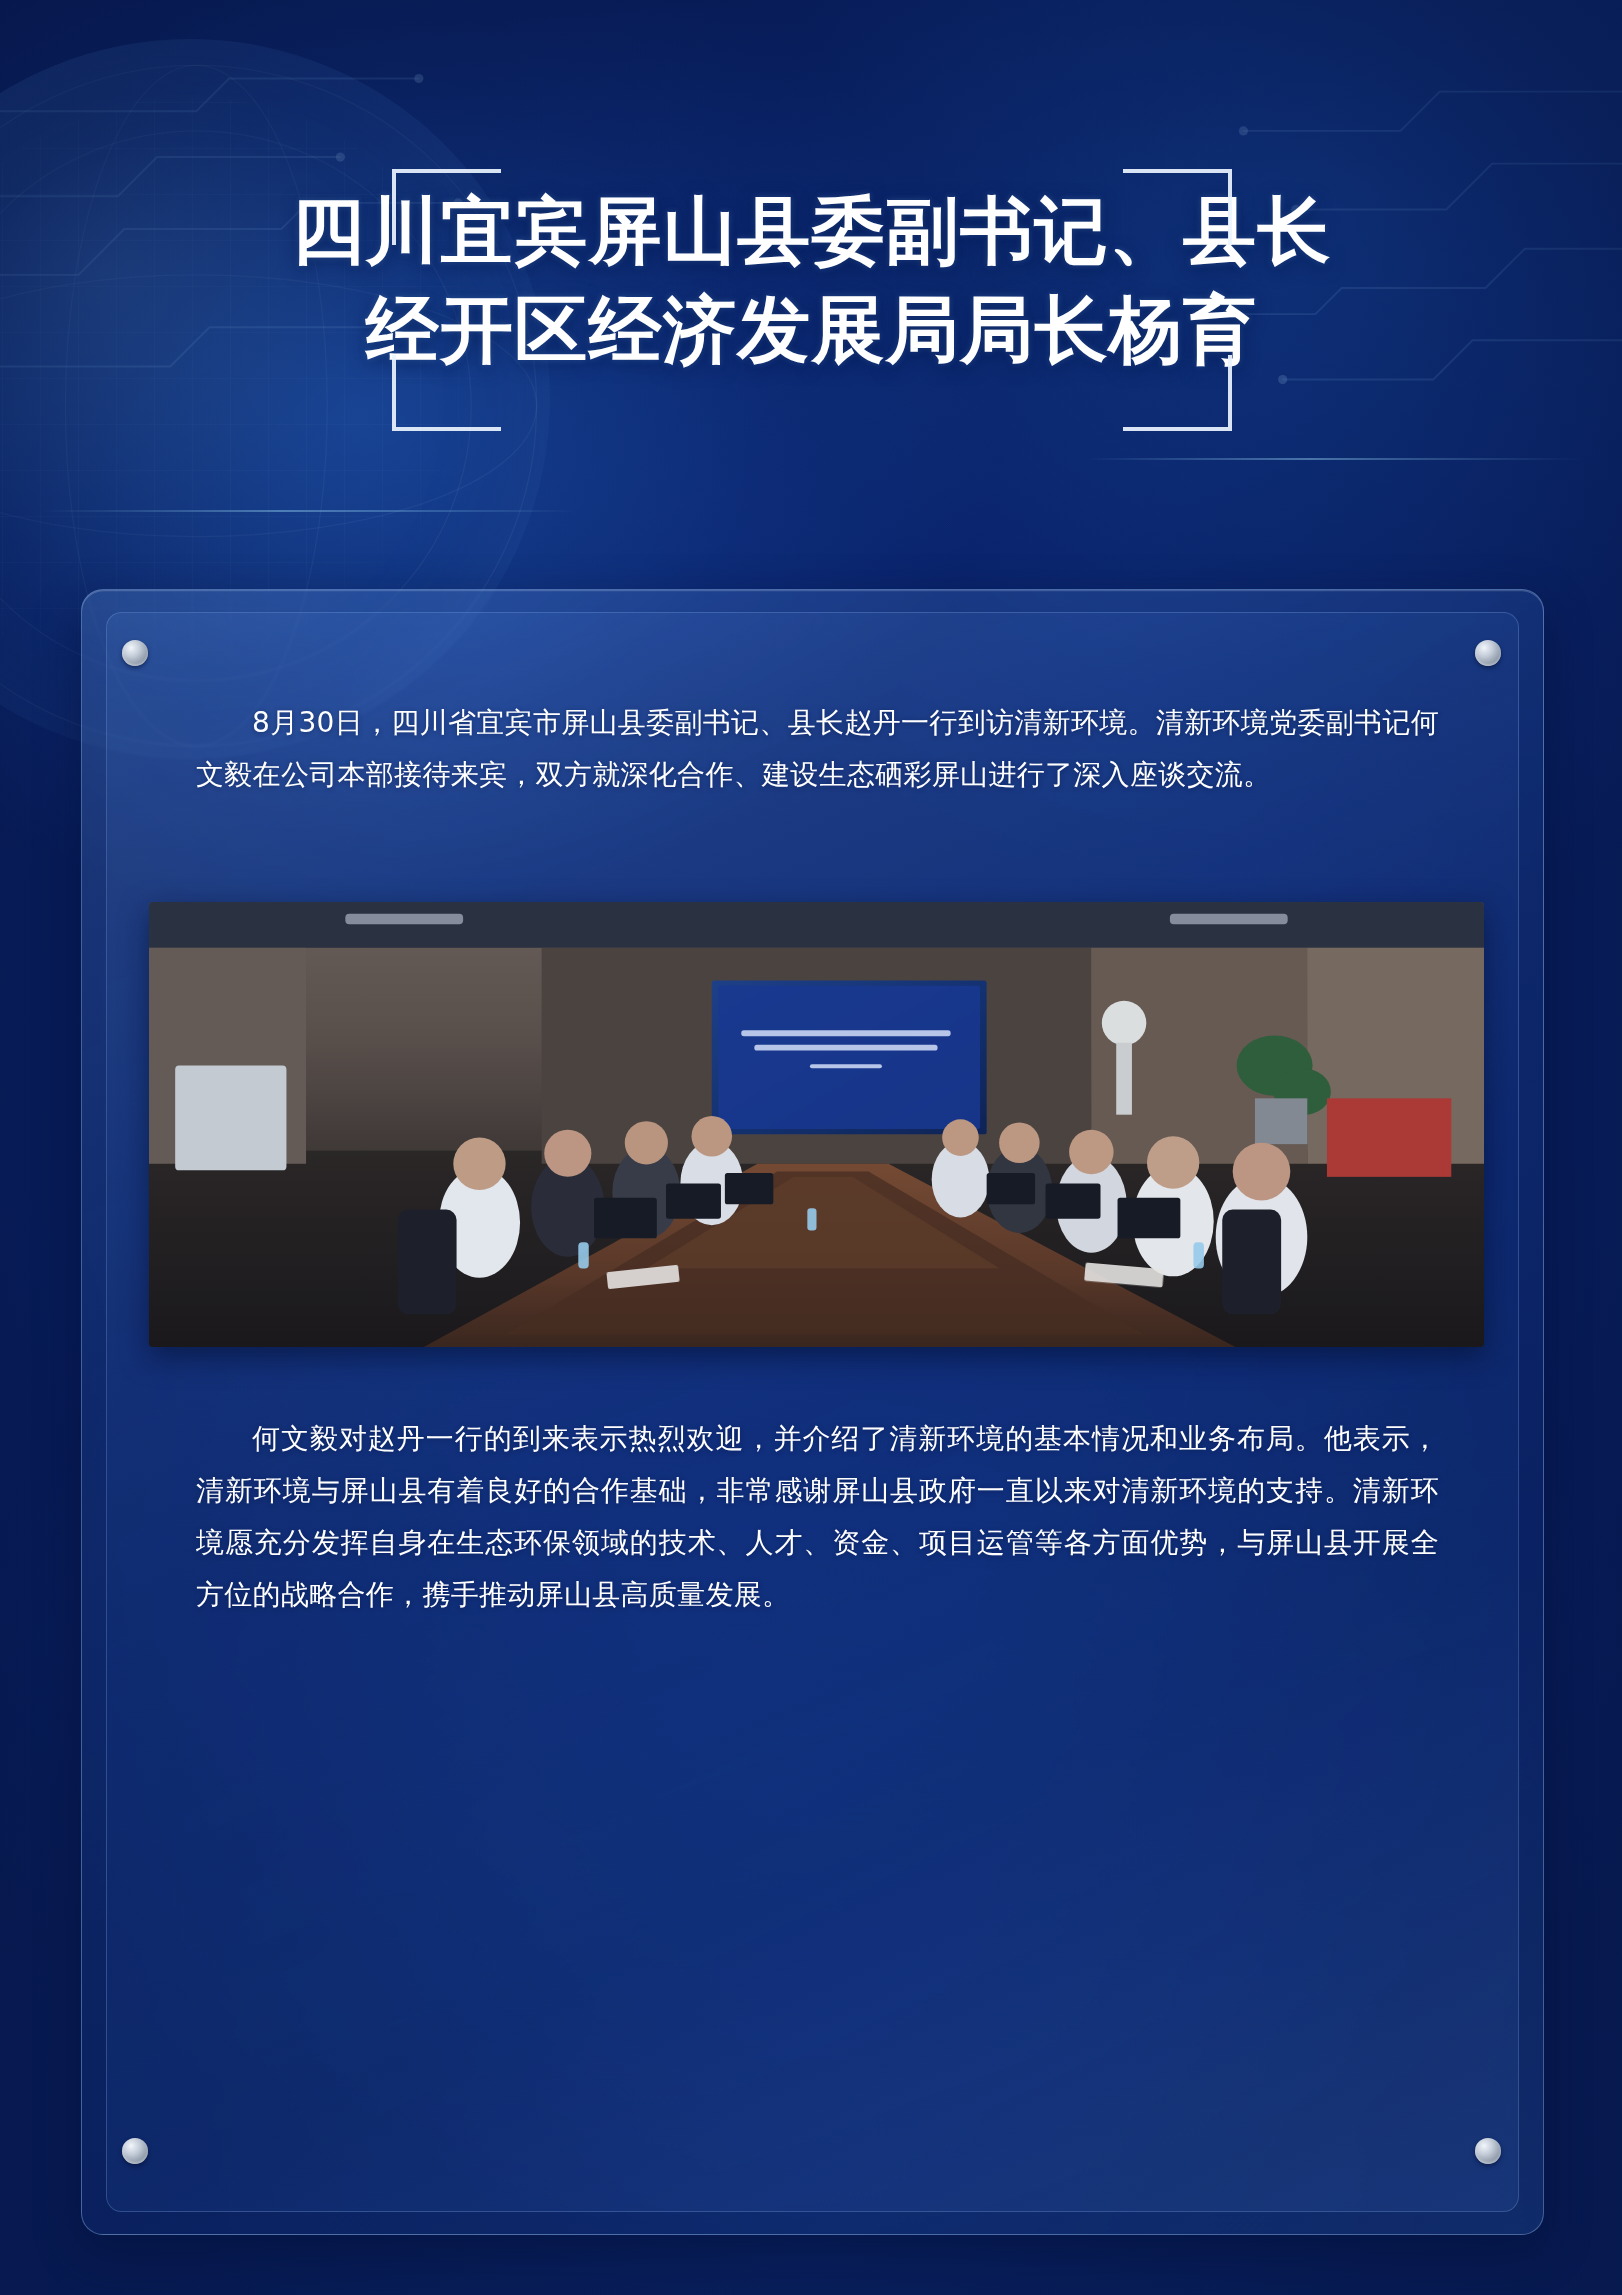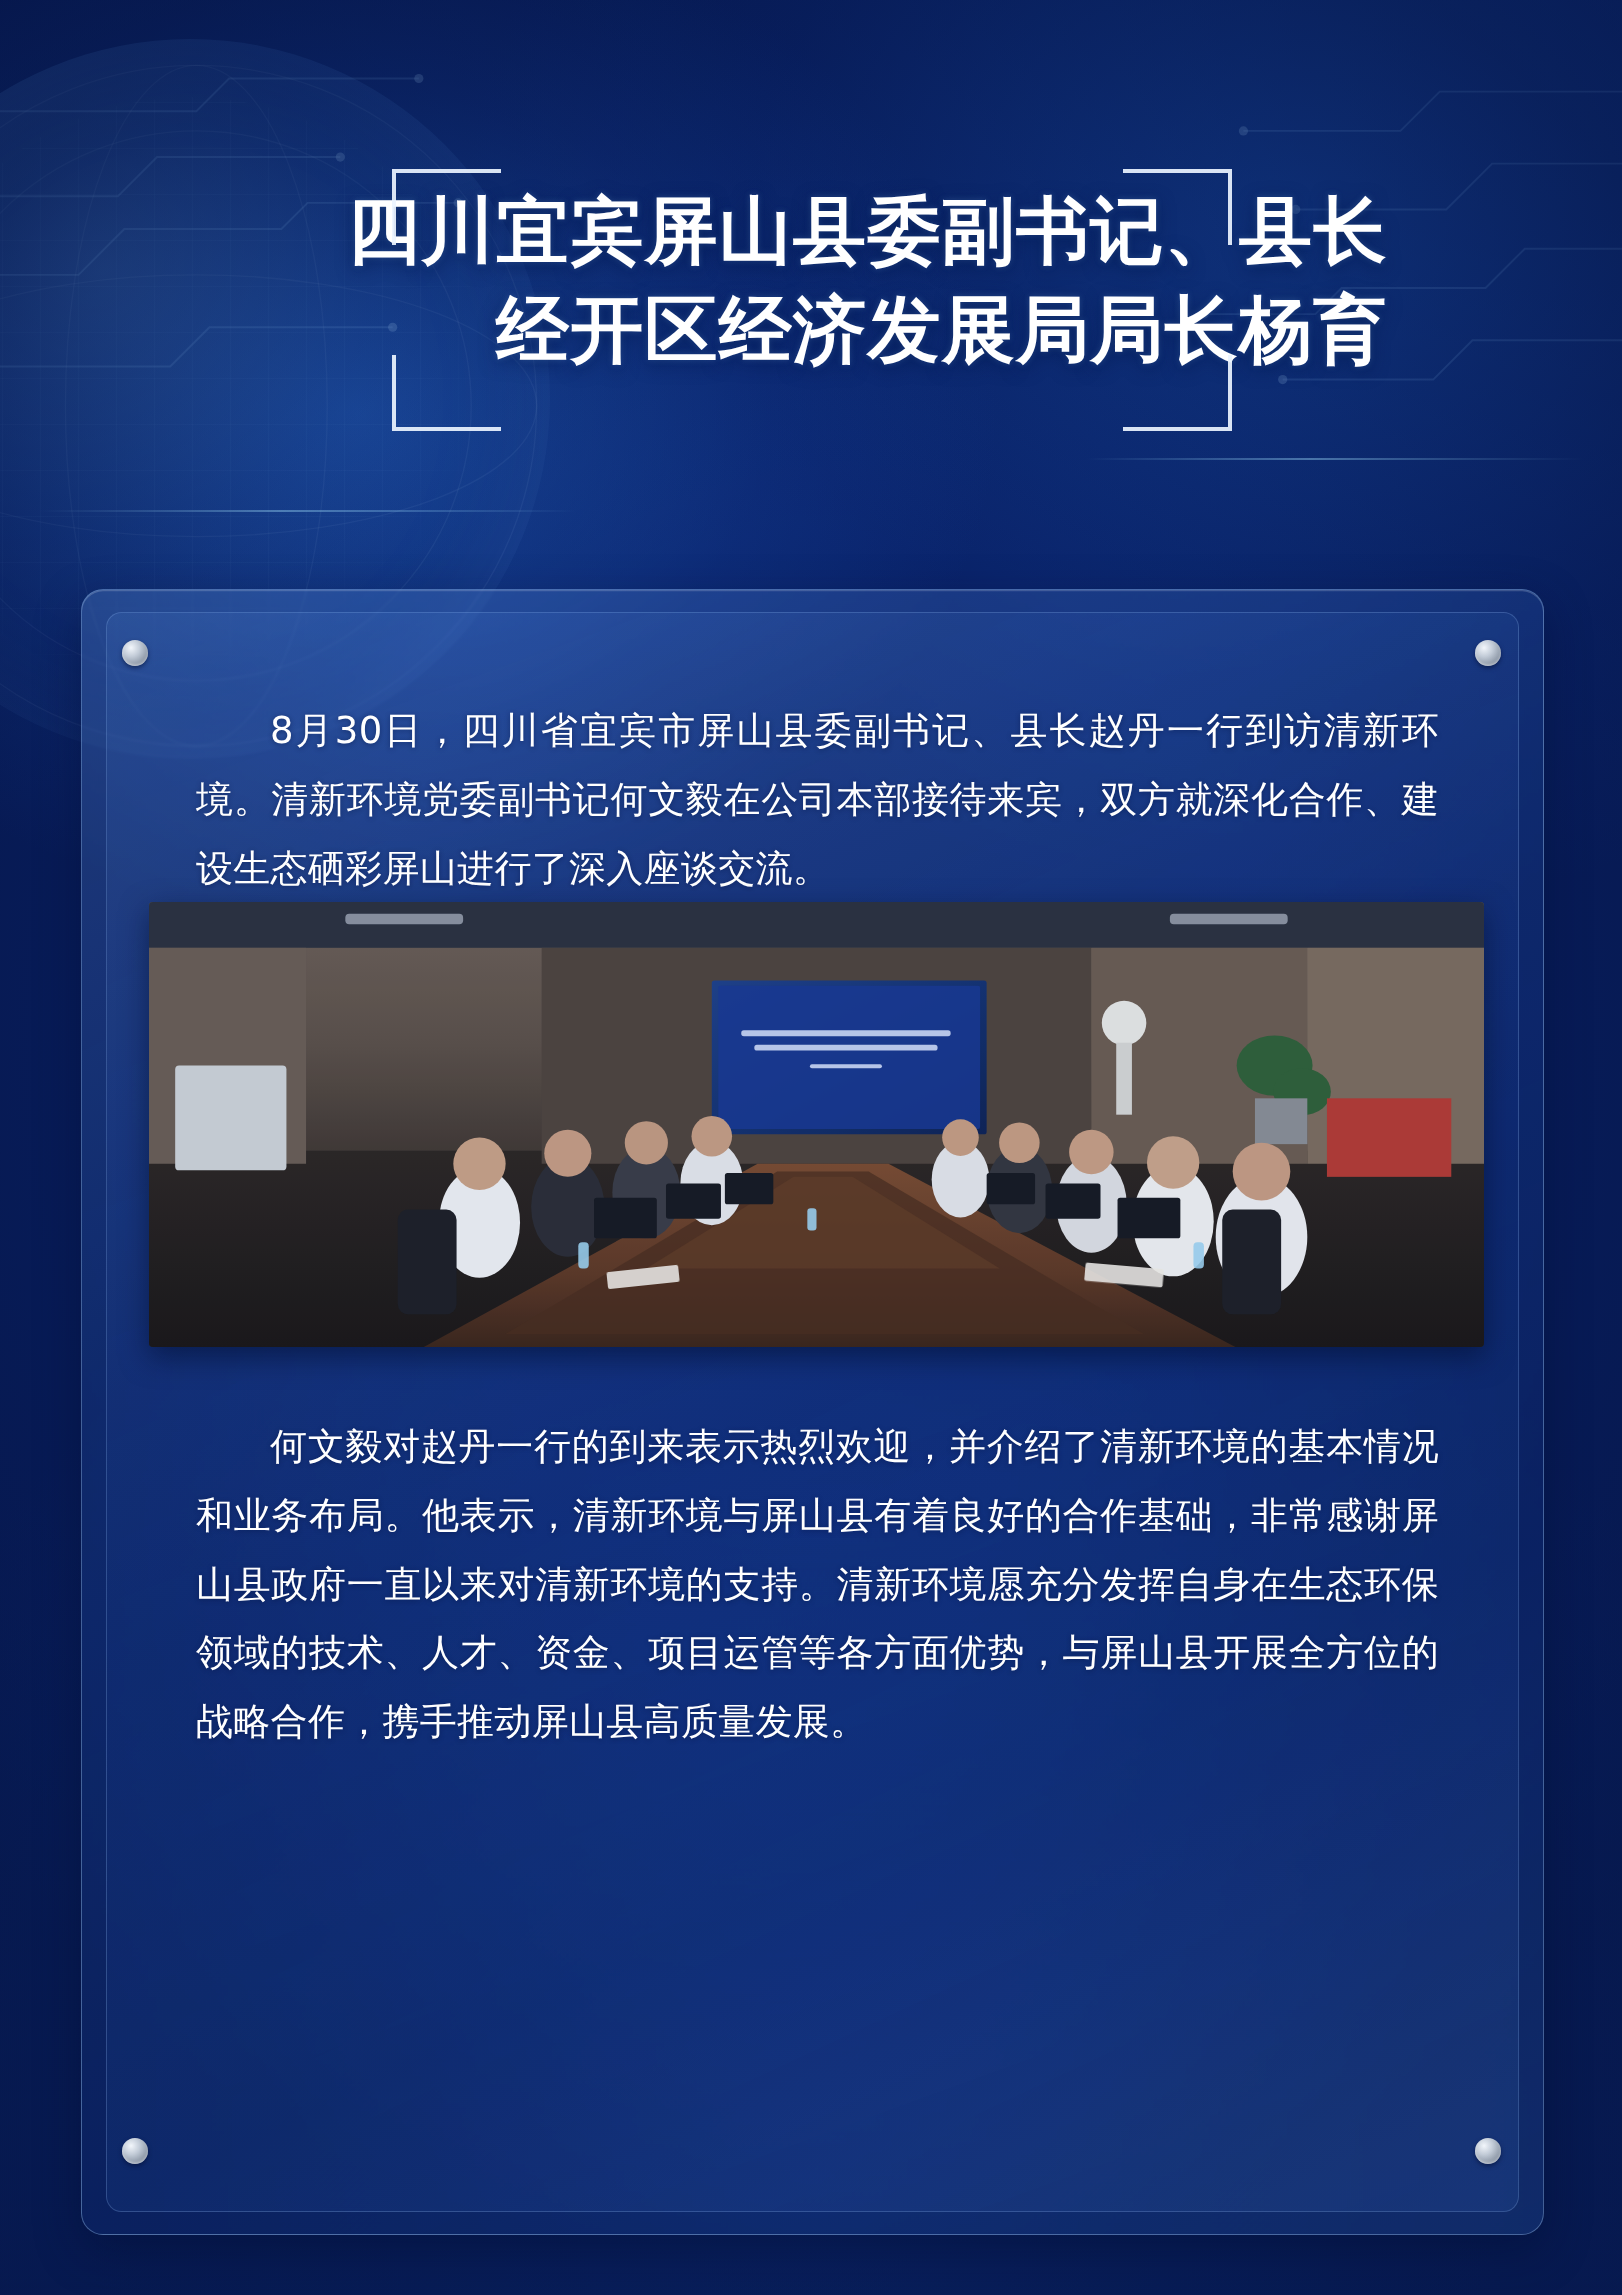--- a/index.html
+++ b/index.html
@@ -65,21 +65,21 @@
     background: radial-gradient(ellipse 1112px 1243px at 50% 45%, rgba(0,0,0,0) 40%, rgba(4,16,55,0.45) 100%);
   }
 
   
   .title-wrap {
     position: absolute;
     left: 50%;
     transform: translateX(-50%);
     top: 152px;
     width: 1152px;
-    text-align: right;
+    text-align: center;
   }
   .bracket {
     position: absolute;
     width: 105px;
     height: 72px;
     border-color: rgba(235,244,255,0.92);
     border-style: solid;
     border-width: 0;
   }
   .bracket.tl { left: 156px;  top: 17px;  border-top-width: 4.6px; border-left-width: 4.6px; }
@@ -139,21 +139,21 @@
   .content {
     position: absolute;
     left: 196px;
     top: 697px;
     width: 1243px;
   }
   p.para {
     margin: 0 0 27.5px 0;
     color: #ffffff;
     font-family: "DejaVu Sans", "Liberation Sans", sans-serif;
-    font-size: 37px;
+    font-size: 28px;
     line-height: 1.86;
     text-align: justify;
     text-indent: 2em;
     text-shadow: 0 1.3px 5.2px rgba(0,18,60,0.45);
     letter-spacing: 0.3px;
   }
 
   
   .photo {
     position: absolute;

